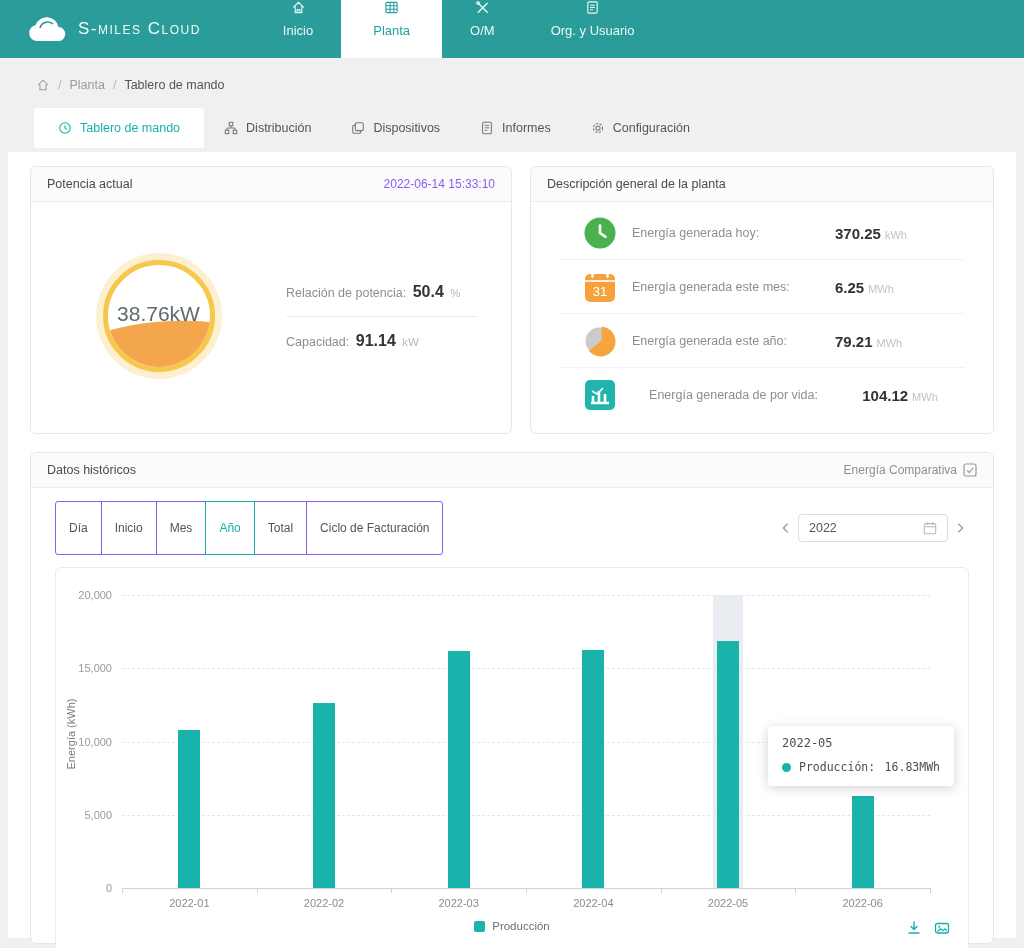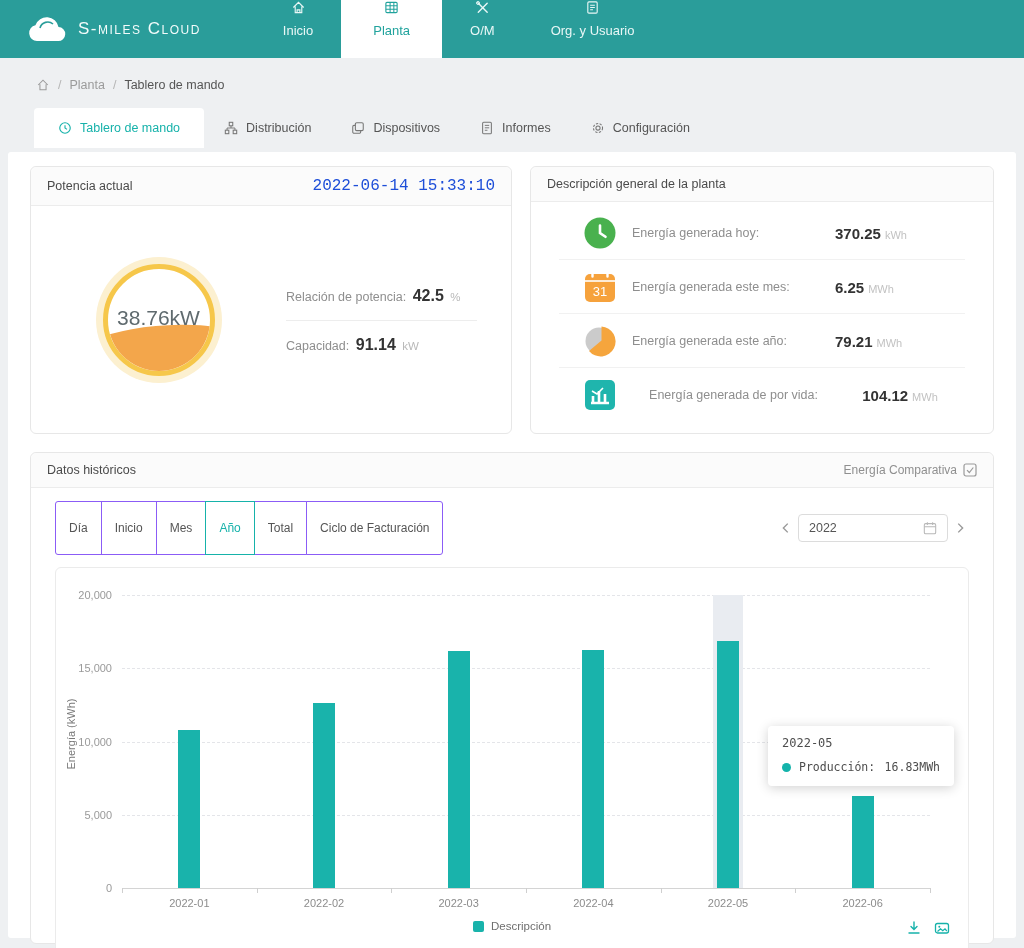--- a/index.html
+++ b/index.html
@@ -26,21 +26,21 @@
   .tabs { display: flex; align-items: flex-end; padding-left: 34px; }
   .tab { display: flex; align-items: center; gap: 8px; padding: 13px 20px; color: #555; cursor: pointer; font-size: 12.5px; }
   .tab svg { color: #777; }
   .tab.active { background: #fff; color: #16b2aa; border-radius: 4px 4px 0 0; padding: 13px 24px; }
   .tab.active svg { color: #16b2aa; }
   
   .panel { background: #fff; margin: 4px 8px 0; border-radius: 3px; padding: 14px 22px 16px; height: 786px; }
   .cards-row { display: flex; gap: 18px; }
   .card { background: #fff; border: 1px solid #e7e7e7; border-radius: 6px; }
   .card-header { display: flex; justify-content: space-between; align-items: center; background: #fbfbfb; border-bottom: 1px solid #ececec; border-radius: 6px 6px 0 0; padding: 10px 16px; color: #4a4a4a; font-size: 12.5px; }
-  .timestamp { color: #1d4ed8; font-size: 16px; font-family: Liberation Mono, monospace; }
+  .timestamp { color: #8b5cf6; font-size: 12px; }
   
   .power-card { flex: 0 0 482px; height: 268px; }
   .power-body { display: flex; align-items: center; height: 228px; }
   .gauge-wrap { flex: 0 0 255px; display: flex; justify-content: center; }
   .gauge { position: relative; width: 112px; height: 112px; border-radius: 50%; border: 5px solid #f6c74a; box-shadow: 0 0 0 7px #fcf0d0; background: #fff; overflow: hidden; }
   .gauge-fill { position: absolute; left: -12%; right: -12%; bottom: -6%; height: 50%; background: #f3a64b; border-radius: 50% 50% 0 0 / 26% 20% 0 0; transform: rotate(-5deg); }
   .gauge-text { position: absolute; left: 0; right: 0; top: 36%; text-align: center; font-size: 21px; color: #5f6a6e; z-index: 2; }
   .power-stats { flex: 1; padding-right: 34px; }
   .stat-line { padding: 15px 0; color: #8e8e8e; font-size: 12.5px; }
   .stat-line:first-child { border-bottom: 1px solid #ededed; }
@@ -215,21 +215,21 @@
       <div class="power-body">
         <div class="gauge-wrap">
           <div class="gauge">
             <div class="gauge-fill"></div>
             <div class="gauge-text">38.76kW</div>
           </div>
         </div>
         <div class="power-stats">
           <div class="stat-line">
             <span>Relación de potencia:</span>
-            <span class="stat-value">42.5</span>
+            <span class="stat-value">50.4</span>
             <span class="stat-unit">%</span>
           </div>
           <div class="stat-line">
             <span>Capacidad:</span>
             <span class="stat-value">91.14</span>
             <span class="stat-unit">kW</span>
           </div>
         </div>
       </div>
     </div>
@@ -378,21 +378,21 @@
         <div class="tt-title">2022-05</div>
         <div class="tt-row">
           <span class="tt-dot"></span>
           <span>Producción:</span>
           <span class="tt-value">16.83MWh</span>
         </div>
       </div>
 
       <div class="legend">
         <span class="legend-marker"></span>
-        <span class="legend-label">Descripción</span>
+        <span class="legend-label">Producción</span>
       </div>
 
       <div class="chart-icons">
         <span>
           <svg width="16" height="16" viewBox="0 0 16 16">
               <path d="M8 2v7M5 6.5 8 9.5l3-3M3 13h10" fill="none" stroke="#16b2aa" stroke-width="1.4" stroke-linecap="round"></path>
             </svg>
         </span>
         <span>
           <svg width="16" height="16" viewBox="0 0 16 16">

